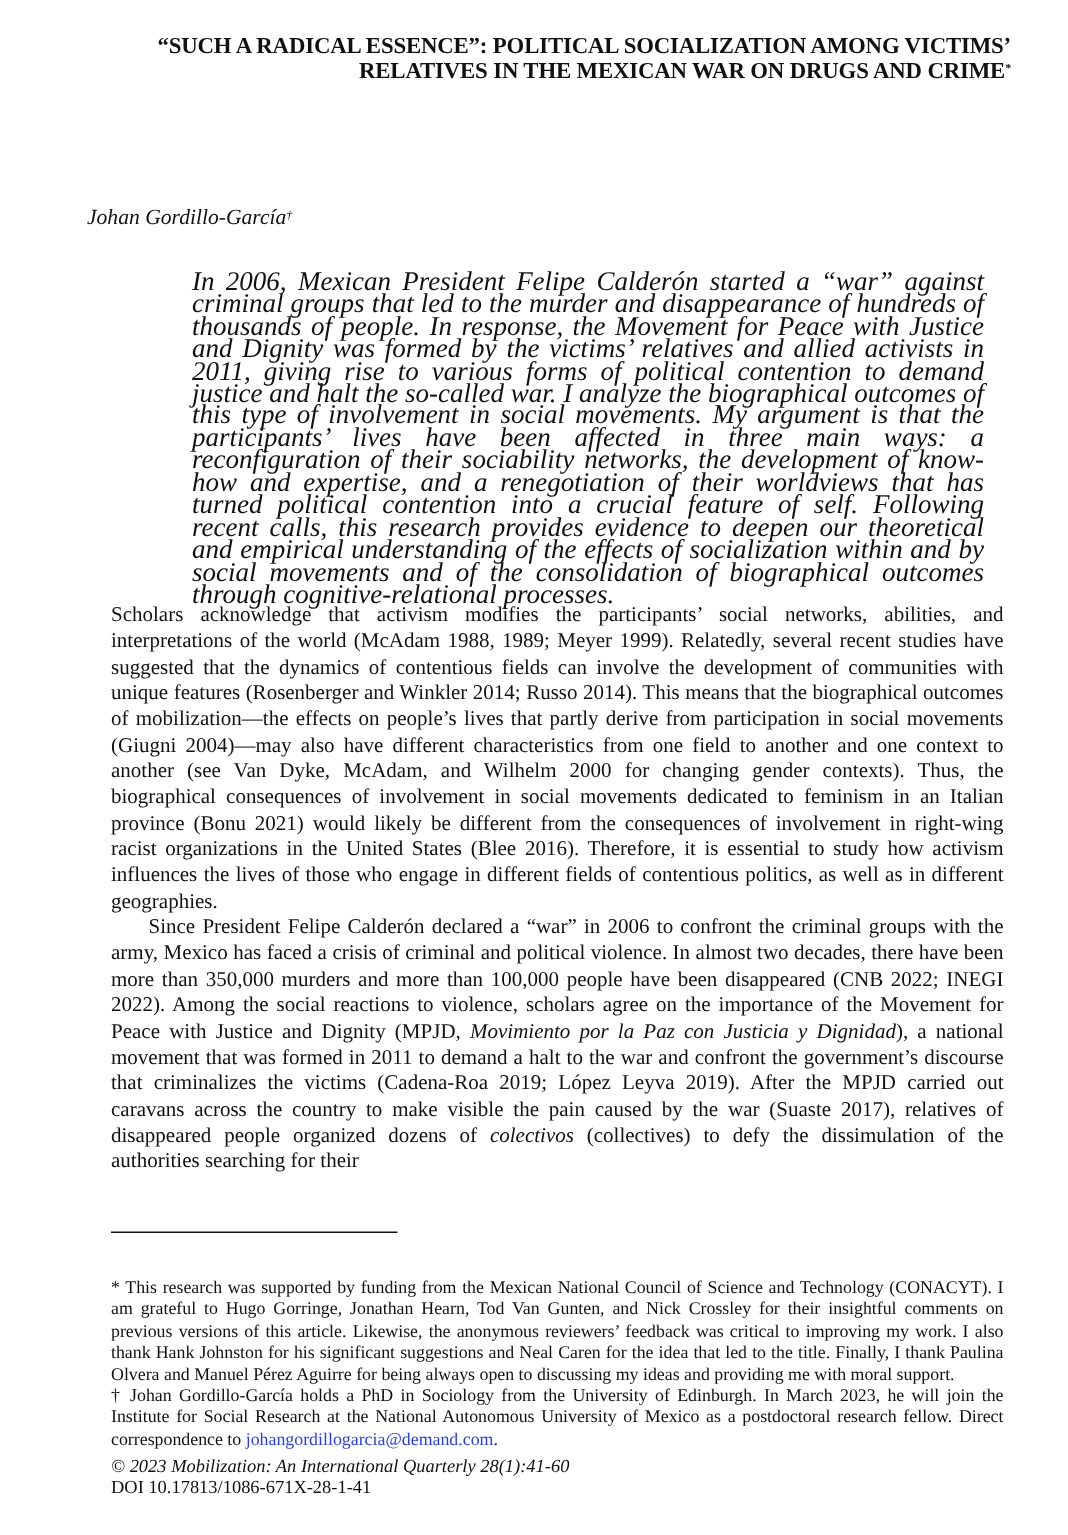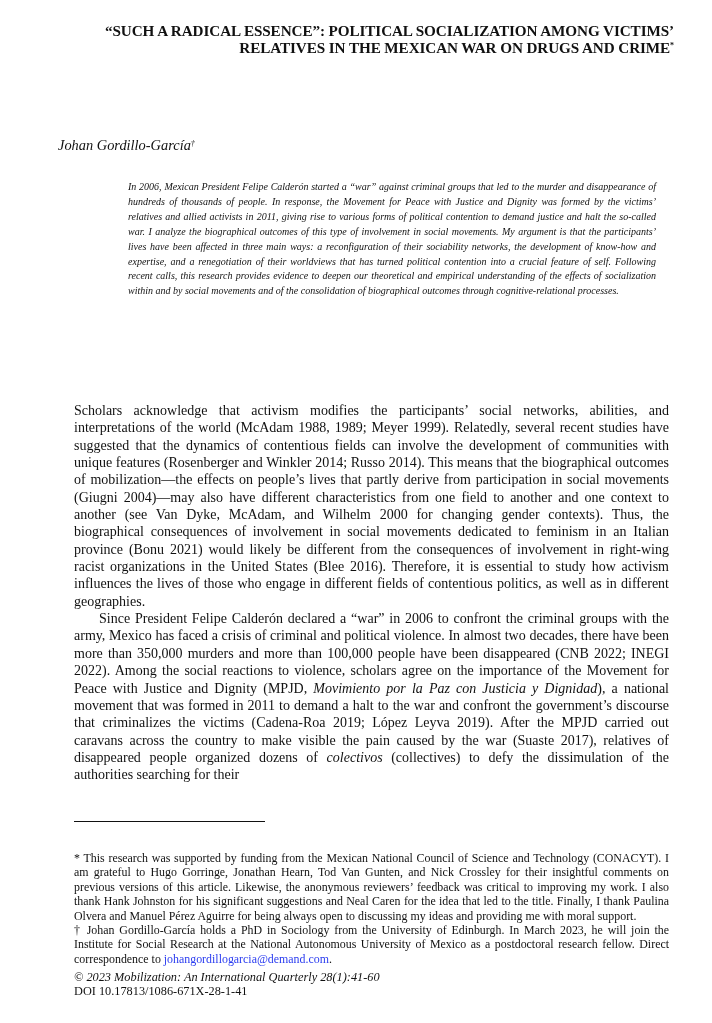--- a/index.html
+++ b/index.html
@@ -4,21 +4,21 @@
 <style>
   html, body { margin: 0; padding: 0; background: #ffffff; }
   body { width: 712px; height: 1023px; position: relative; overflow: hidden;
          font-family: "Liberation Serif", "DejaVu Serif", serif; color: #111; }
   .title { position: absolute; left: 74px; top: 22px; width: 600px;
            font-weight: bold; font-size: 15.2px; line-height: 17px; letter-spacing: -0.1px; text-align: right; }
   .title sup { font-size: 8px; vertical-align: top; position: relative; top: -2px; }
   .author { position: absolute; left: 58px; top: 114px; font-style: italic; font-size: 14.4px; line-height: 17px; margin-top: 23px; }
   .author sup { font-size: 8px; vertical-align: top; position: relative; top: -2px; }
   .abstract { position: absolute; left: 128px; top: 180px; width: 528px;
-              font-style: italic; font-size: 10px; line-height: 14.9px; text-align: justify; }
+              font-style: italic; font-size: 18px; line-height: 14.9px; text-align: justify; }
   .body { position: absolute; left: 74px; top: 402px; width: 595px;
           font-size: 14px; line-height: 17.35px; text-align: justify; }
   .body p { margin: 0; }
   .body p.indent { text-indent: 25px; }
   .body em { font-style: italic; }
   .rule { position: absolute; left: 74px; top: 821px; width: 191px; height: 0; border-top: 1px solid #111; }
   .footnotes { position: absolute; left: 74px; top: 829px; width: 595px;
                font-size: 11.9px; line-height: 14.4px; text-align: justify; margin-top: 22px; }
   .footnotes p { margin: 0; }
   .link { color: #2a3cf0; text-decoration: none; }

